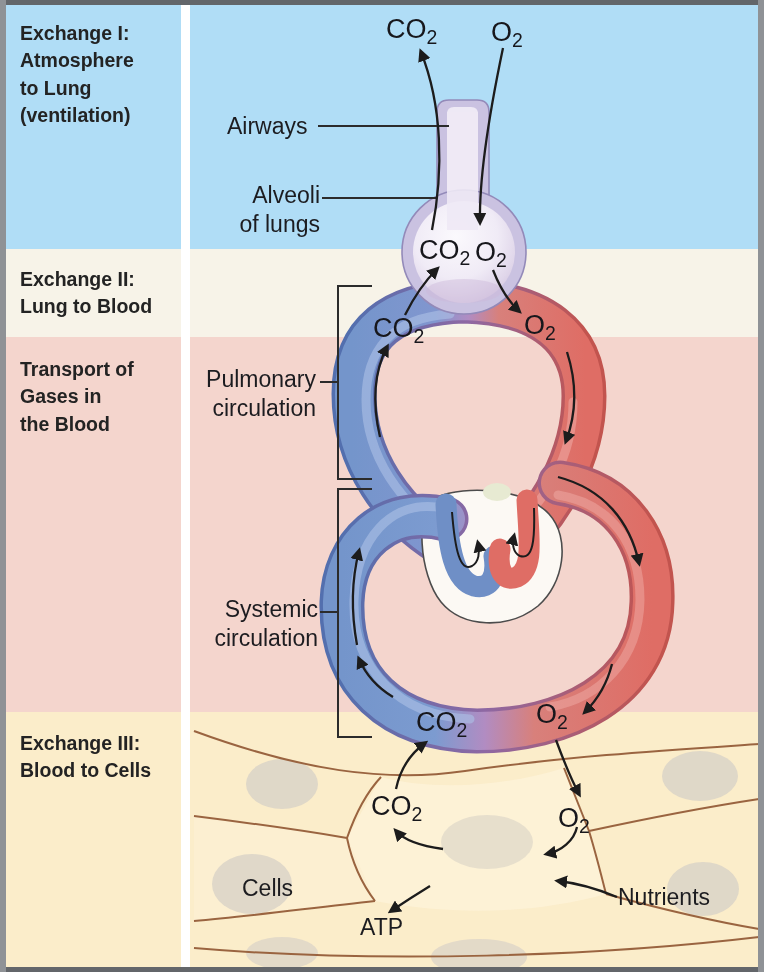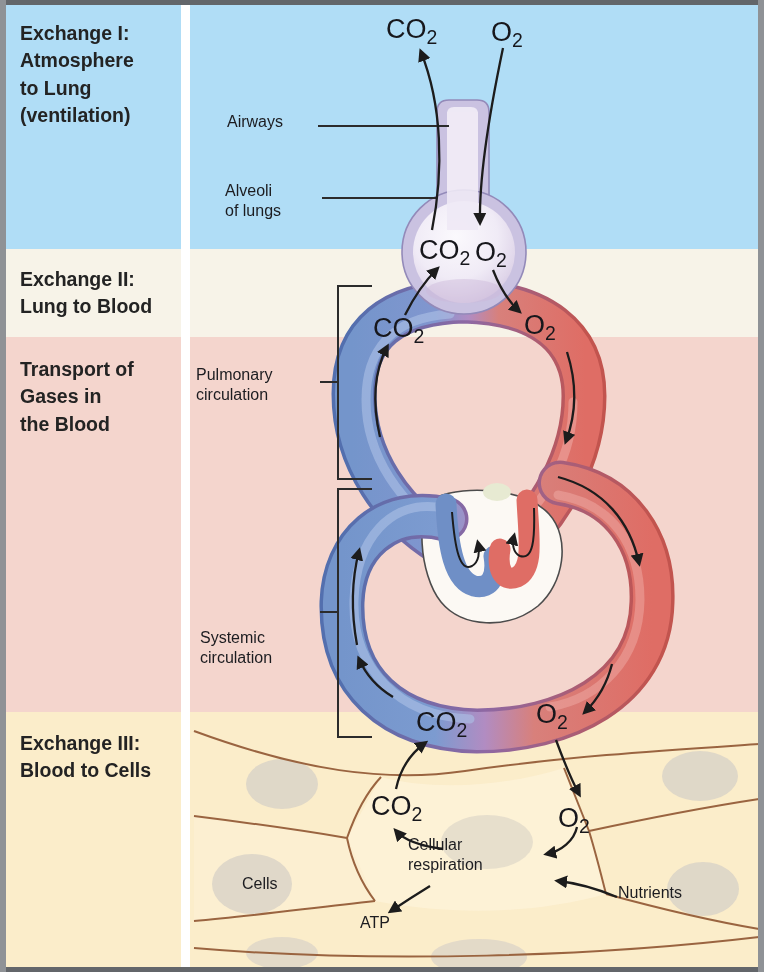--- a/index.html
+++ b/index.html
@@ -9,22 +9,22 @@
   .band.cream{top:249px;height:88px;background:#f7f3e8;}
   .band.pink{top:337px;height:375px;background:#f4d5cd;}
   .band.yellow{top:712px;height:260px;background:#fbedca;}
   #separator{position:absolute;left:181px;top:0;width:9px;height:972px;background:#ffffff;}
   .frame{position:absolute;background:#8f9296;z-index:30;}
   .frame.t{left:0;top:0;width:764px;height:5px;background:#63666a;}
   .frame.b{left:0;top:967px;width:764px;height:5px;background:#63666a;}
   .frame.l{left:0;top:0;width:6px;height:972px;}
   .frame.r{left:758px;top:0;width:6px;height:972px;}
   #art{position:absolute;left:0;top:0;z-index:5;}
-  .lbl{position:absolute;z-index:10;color:#1c1c20;font-size:16px;line-height:1.25;white-space:pre-line;}
-  .lbl.center{text-align:left;}
+  .lbl{position:absolute;z-index:10;color:#1c1c20;font-size:23px;line-height:1.25;white-space:pre-line;}
+  .lbl.center{text-align:right;}
   .gas{position:absolute;z-index:10;color:#17171c;font-size:27px;line-height:1;}
   .gas sub{font-size:0.72em;line-height:0;}
   .side{position:absolute;z-index:10;left:20px;width:158px;color:#232323;font-size:19.5px;font-weight:bold;line-height:1.4;white-space:pre-line;}
 </style>
 </head>
 <body>
 
 <div id="stage">
 
   <div class="band blue"></div>
@@ -174,25 +174,23 @@
   <div class="side" style="top:266px">Exchange II:
 Lung to Blood</div>
   <div class="side" style="top:730px">Exchange III:
 Blood to Cells</div>
 
   <div class="lbl" style="left:227px;top:112px">Airways</div>
   <div class="lbl center" style="left:225px;top:181px;width:95px">Alveoli
 of lungs</div>
   <div class="lbl center" style="left:196px;top:365px;width:120px">Pulmonary
 circulation</div>
-  <div class="lbl center" style="left:200px;top:628px;width:118px">Systemic
+  <div class="lbl center" style="left:200px;top:595px;width:118px">Systemic
 circulation</div>
   <div class="lbl" style="left:242px;top:874px">Cells</div>
-  <div class="lbl center" style="left:408px;top:835px;width:145px">Cellular
-respiration</div>
   <div class="lbl" style="left:360px;top:913px">ATP</div>
   <div class="lbl" style="left:618px;top:883px">Nutrients</div>
 
   <div class="gas" style="left:386px;top:16px">CO<sub>2</sub></div>
   <div class="gas" style="left:491px;top:19px">O<sub>2</sub></div>
   <div class="gas" style="left:419px;top:237px">CO<sub>2</sub></div>
   <div class="gas" style="left:475px;top:239px">O<sub>2</sub></div>
   <div class="gas" style="left:373px;top:315px">CO<sub>2</sub></div>
   <div class="gas" style="left:524px;top:312px">O<sub>2</sub></div>
   <div class="gas" style="left:416px;top:709px">CO<sub>2</sub></div>

